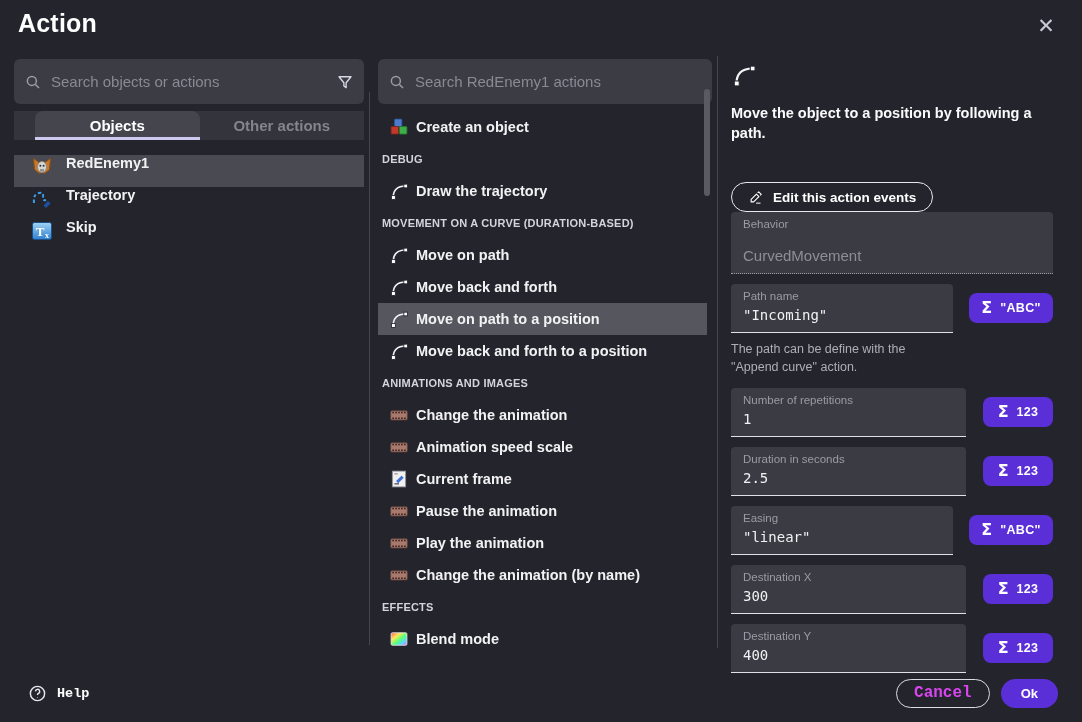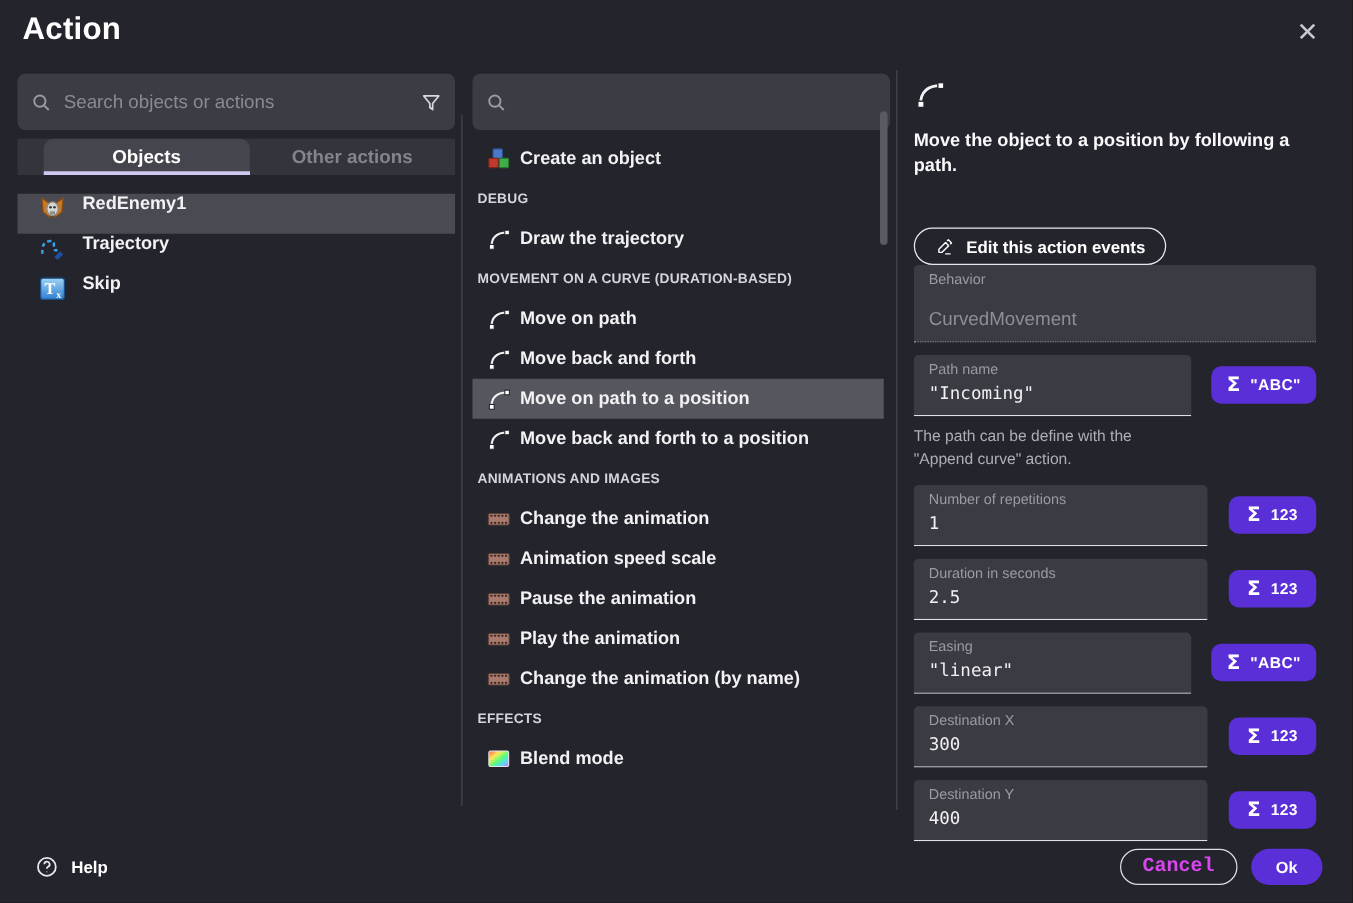--- a/index.html
+++ b/index.html
@@ -71,21 +71,21 @@
   .expr-btn .sig{font-size:16px;font-weight:700;font-family:"DejaVu Sans",sans-serif;line-height:1;}
   .expr-btn .blab{font-size:12.5px;font-weight:800;letter-spacing:.3px;}
   .expr-btn.b-abc{width:84px;} .expr-btn.b-123{width:70px;}
   .edit-events{margin-top:12px;display:inline-flex;align-items:center;gap:10px;height:30px;padding:0 16px;
     border:1.5px solid #e8e8ec;border-radius:15px;background:transparent;color:#fff;
     font-size:13.5px;font-weight:800;cursor:pointer;font-family:inherit;}
 
   
   .footer{position:absolute;left:0;right:0;bottom:0;height:58px;display:flex;align-items:center;padding:0 24px 0 28px;}
   .help-btn{display:flex;align-items:center;gap:10px;background:none;border:none;color:#fff;
-    font-size:13.5px;font-weight:800;cursor:pointer;font-family:Liberation Sans, sans-serif;}
+    font-size:13.5px;font-weight:800;cursor:pointer;font-family:Liberation Mono, monospace;}
   .spacer{flex:1;}
   .cancel-btn{height:29px;padding:0 17px;border:1px solid #dcdce2;border-radius:15px;background:transparent;
     color:#d946ef;font-size:16px;font-weight:800;cursor:pointer;font-family:Liberation Mono, monospace;margin-right:11px;}
   .ok-btn{height:29px;padding:0 20px;border:none;border-radius:15px;background:var(--accent);
     color:#fff;font-size:13px;font-weight:800;cursor:pointer;font-family:inherit;}
 </style>
 </head>
 <body>
 
 <div class="dlg">
@@ -163,20 +163,21 @@
   <div class="v-divider" style="left:369px;top:92px;height:553px;"></div>
 
   <div class="mid-panel">
     <div class="search">
       <span class="icn i18">
           <svg viewBox="0 0 24 24" fill="none" stroke="#9b9ba3" stroke-width="2">
             <circle cx="10.5" cy="10.5" r="6"></circle>
             <path d="M15 15 L20 20"></path>
           </svg>
         </span>
+      <input placeholder="Search RedEnemy1 actions" style="">
     </div>
     <div class="act-list">
 
     <div class="act-row t-action">
           <span class="icn i20">
             <svg viewBox="0 0 24 24">
               <rect x="6.5" y="2.5" width="9" height="9" rx="1" fill="#4a7ac8" stroke="#2c4f92"></rect>
               <rect x="2.5" y="11.5" width="9" height="9" rx="1" fill="#c0392b" stroke="#7e241b"></rect>
               <rect x="12.5" y="11.5" width="9" height="9" rx="1" fill="#3fae49" stroke="#247a2c"></rect>
             </svg>
@@ -277,20 +278,31 @@
                 <rect x="18" y="8.2" width="2" height="1.8"></rect>
                 <rect x="4" y="15" width="2" height="1.8"></rect>
                 <rect x="7.5" y="15" width="2" height="1.8"></rect>
                 <rect x="11" y="15" width="2" height="1.8"></rect>
                 <rect x="14.5" y="15" width="2" height="1.8"></rect>
                 <rect x="18" y="15" width="2" height="1.8"></rect>
               </g>
             </svg>
           </span>
           <span class="lbl">Animation speed scale</span>
+        </div>
+        <div class="act-row t-action">
+          <span class="icn i20">
+            <svg viewBox="0 0 24 24">
+              <rect x="4" y="2.5" width="16" height="19" fill="#f0f0f0" stroke="#8a8a92"></rect>
+              <path d="M8.5 14.5 L15 8 l2.6 2.6 L11 17 z" fill="#3f6fd8"></path>
+              <rect x="6.5" y="17" width="5.5" height="1.6" fill="#555"></rect>
+              <rect x="6.5" y="5" width="4" height="1.6" fill="#999"></rect>
+            </svg>
+          </span>
+          <span class="lbl">Current frame</span>
         </div>
         <div class="act-row t-action">
           <span class="icn i20">
             <svg viewBox="0 0 24 24">
               <rect x="2" y="7" width="20" height="11" rx="1.5" fill="#a87a6d" stroke="#5f4038"></rect>
               <g fill="#3a2520">
                 <rect x="4" y="8.2" width="2" height="1.8"></rect>
                 <rect x="7.5" y="8.2" width="2" height="1.8"></rect>
                 <rect x="11" y="8.2" width="2" height="1.8"></rect>
                 <rect x="14.5" y="8.2" width="2" height="1.8"></rect>

